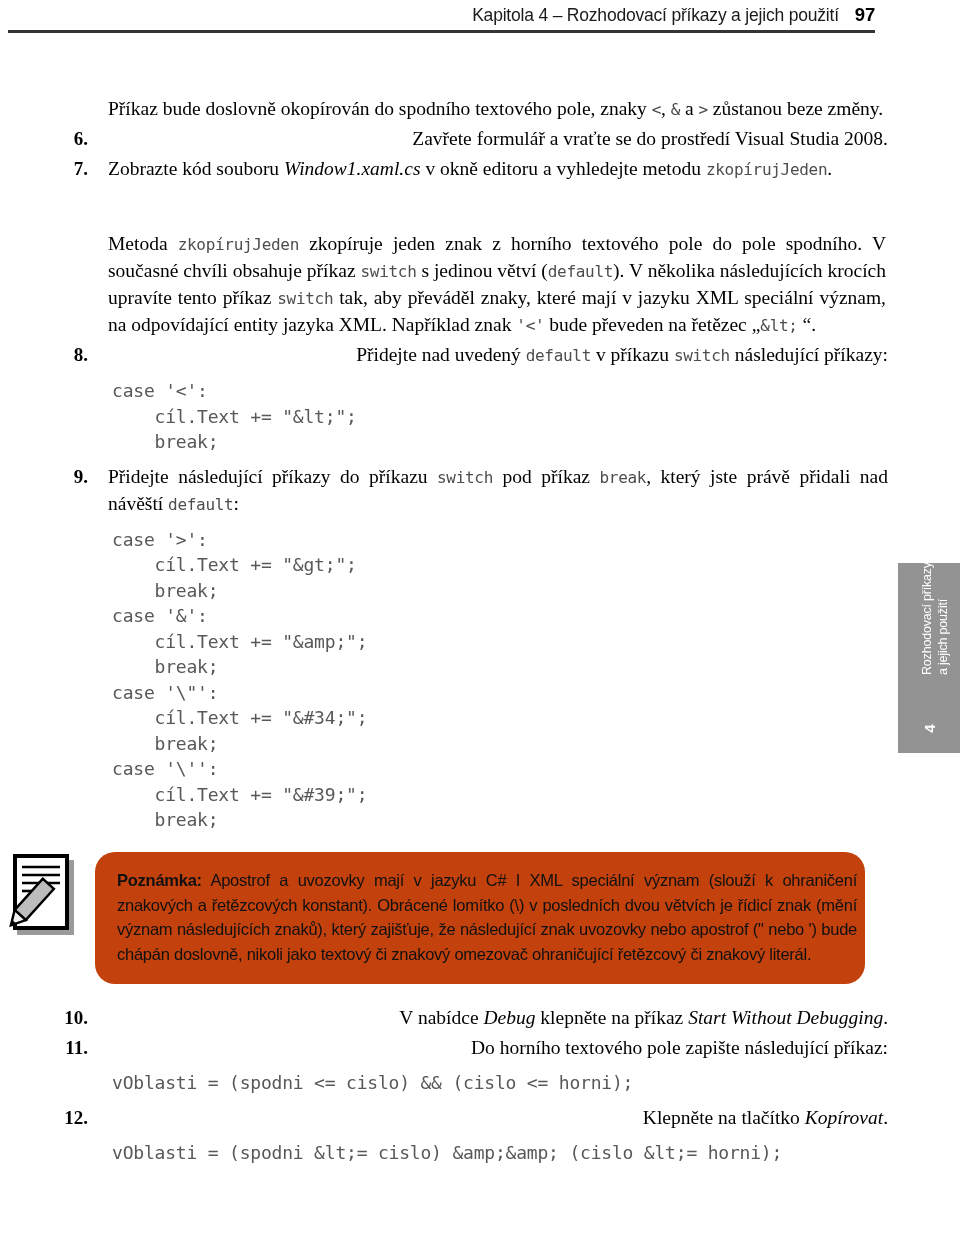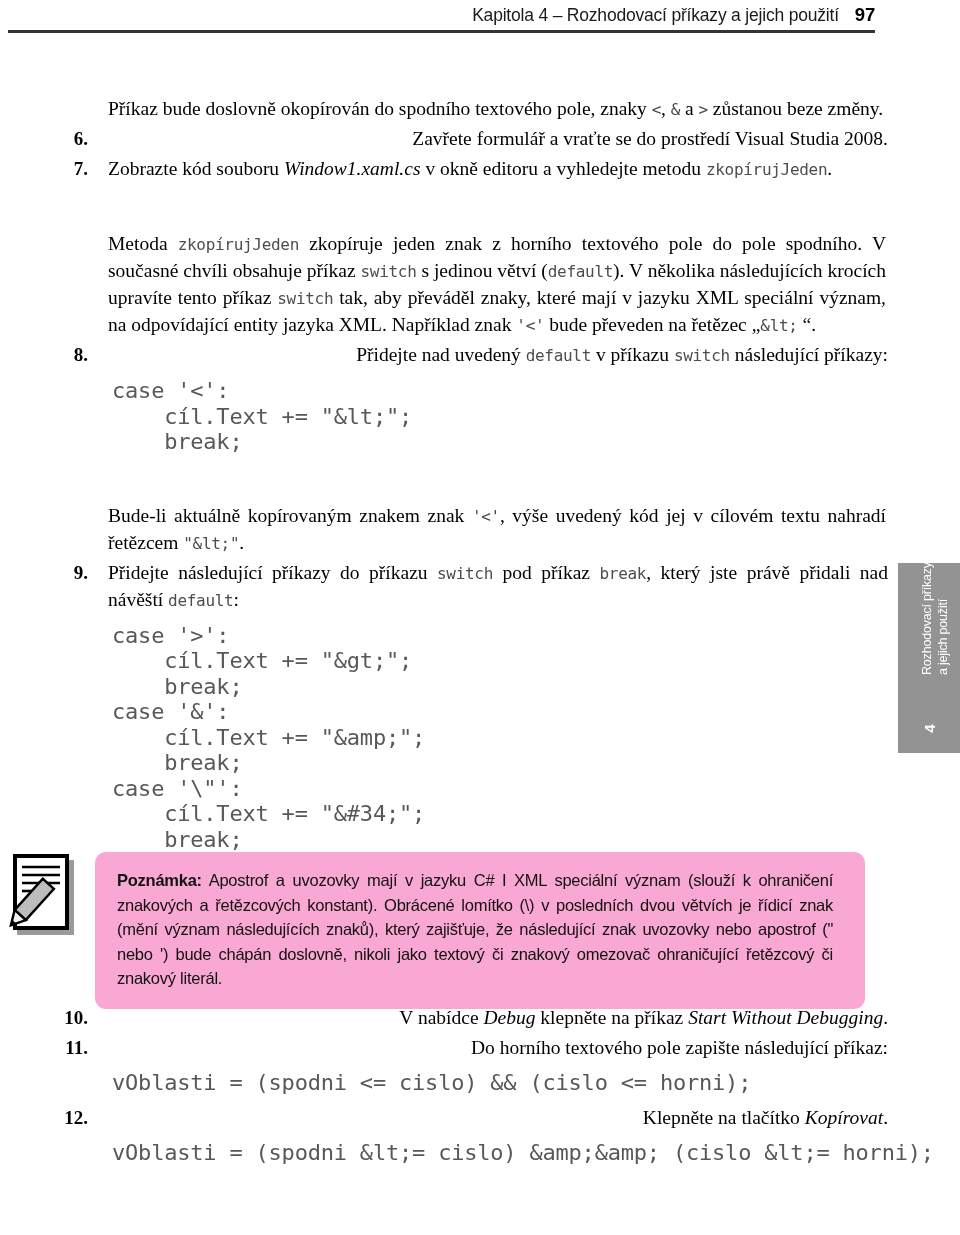--- a/index.html
+++ b/index.html
@@ -65,38 +65,38 @@
   .mono{
     font-family:"DejaVu Sans Mono","Liberation Mono",monospace;
     font-size:16px;
     color:#4d4d4d;
     letter-spacing:-0.3px;
   }
 
   
   .code{
     font-family:"DejaVu Sans Mono","Liberation Mono",monospace;
-    font-size:22px;
+    font-size:18px;
     line-height:25.5px;
     color:#585858;
     white-space:pre;
     margin:9px 0 9px 0;
     padding-left:112px;
     letter-spacing:-0.2px;
   }
 
   
   .note-wrap{
     position:absolute;left:0;top:848px;width:890px;height:140px;
   }
   .note-box{
     position:absolute;left:95px;top:4px;width:770px;
-    background:#f9a8d4;
-    border-radius:11px;
-    padding:16px 32px 18px 22px;
+    background:#c2410c;
+    border-radius:20px;
+    padding:16px 8px 18px 22px;
     box-sizing:border-box;
   }
   .note-text{
     font-family:"Liberation Sans", sans-serif;
     font-size:16.5px;
     line-height:24.5px;
     color:#111;
     text-align:justify;
     letter-spacing:-0.25px;
   }
@@ -170,23 +170,20 @@
 
     <div class="item">
       <span class="num">8.</span>
       <p class="para nojust"><span>Přidejte nad uvedený </span><span class="mono">default</span><span> v příkazu </span><span class="mono">switch</span><span> následující příkazy:</span></p>
     </div>
 
     <div class="code">case '&lt;':
     cíl.Text += "&amp;lt;";
     break;</div>
 
-    <div class="lead">
-      <p class="para"><span>Bude-li aktuálně kopírovaným znakem znak </span><span class="mono">'&lt;'</span><span>, výše uvedený kód jej v cílovém textu nahradí řetězcem </span><span class="mono">"&amp;lt;"</span><span>.</span></p>
-    </div>
 
     <div class="item">
       <span class="num">9.</span>
       <p class="para"><span>Přidejte následující příkazy do příkazu </span><span class="mono">switch</span><span> pod příkaz </span><span class="mono">break</span><span>, který jste právě přidali nad návěští </span><span class="mono">default</span><span>:</span></p>
     </div>
 
     <div class="code">case '&gt;':
     cíl.Text += "&amp;gt;";
     break;
 case '&amp;':

